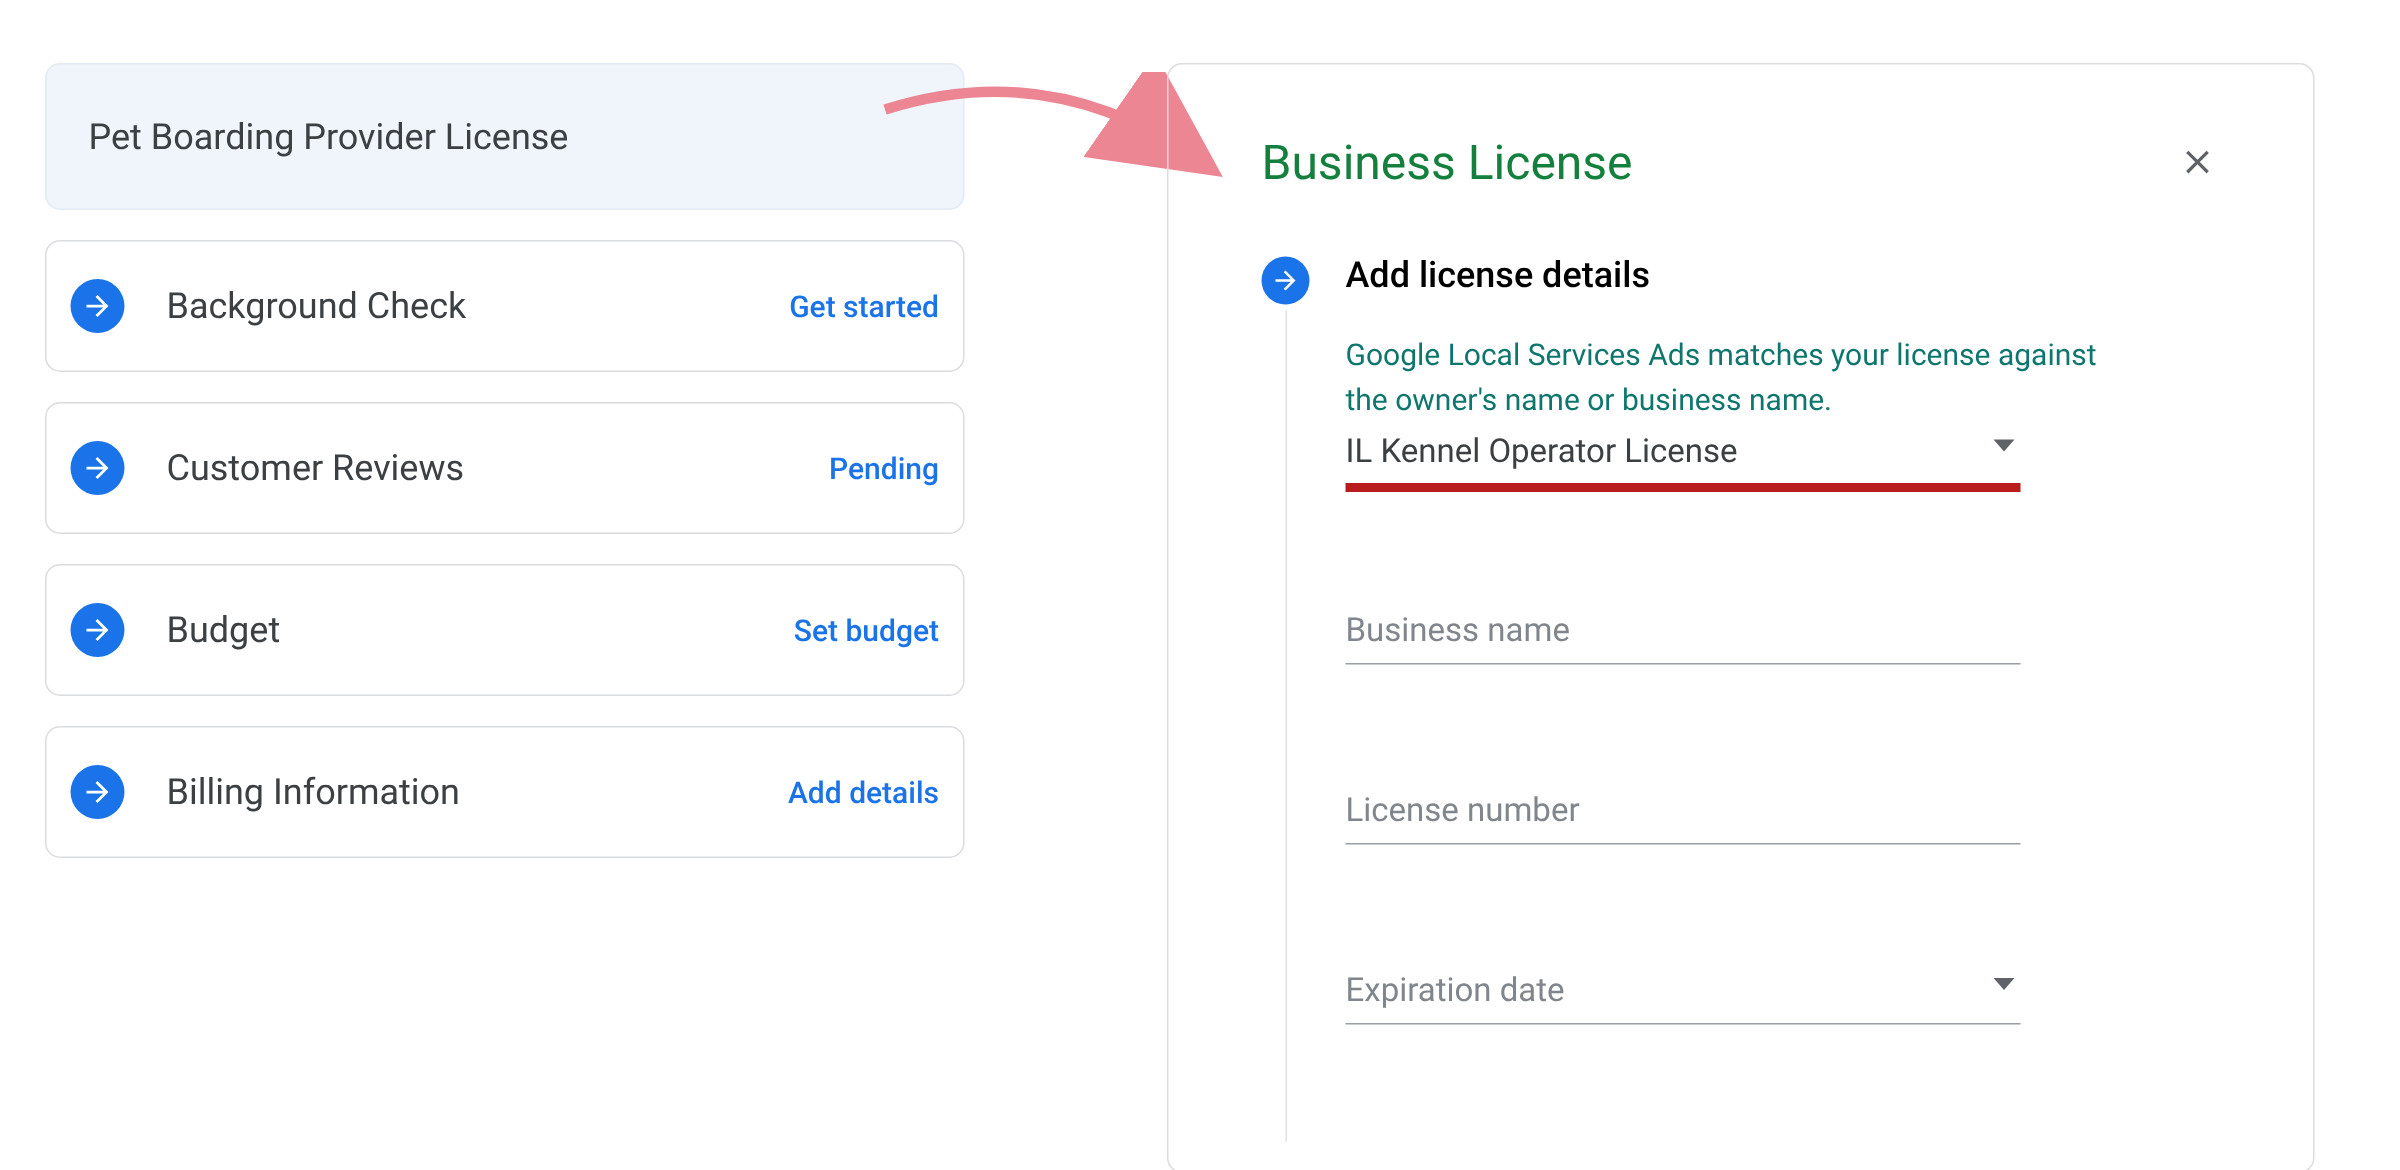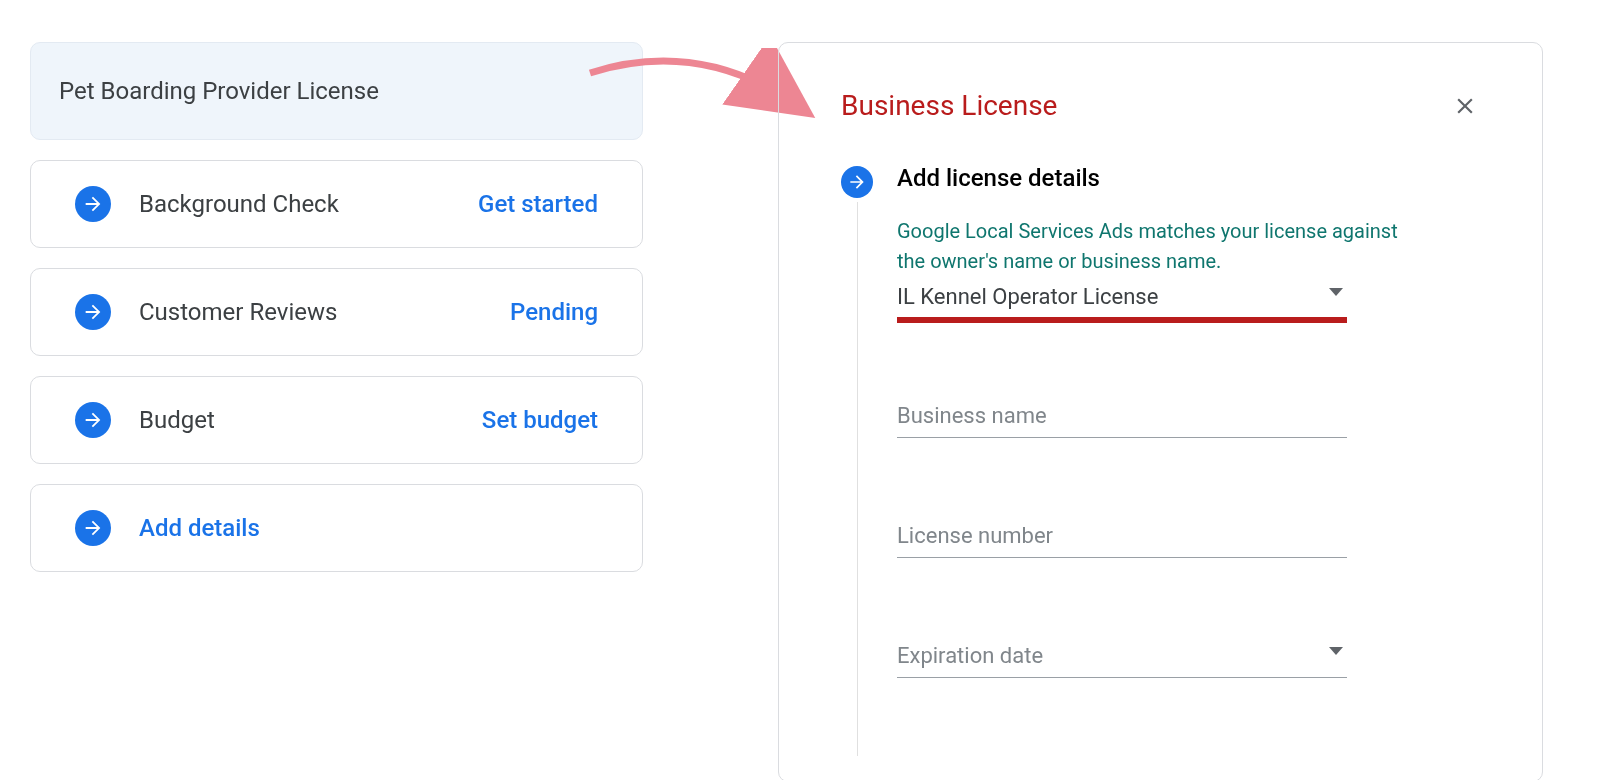--- a/index.html
+++ b/index.html
@@ -20,21 +20,21 @@
     .left-panel {
       position: absolute;
       left: 30px;
       top: 42px;
       width: 613px;
     }
     
     .card {
       border: 1px solid #dadce0;
       border-radius: 10px;
-      padding: 25px 44px;
+      padding: 25px 16px;
       margin-bottom: 20px;
       display: flex;
       align-items: center;
       background: #fff;
     }
     
     .card.header-card {
       background: #eff5fb;
       border-color: #e3eaf2;
       padding: 34px 28px;
@@ -65,21 +65,21 @@
     }
     
     .card-label {
       font-size: 24px;
       color: #3c4043;
       font-weight: 400;
       flex: 1;
     }
     
     .card-action {
-      font-size: 24px;
+      font-size: 20px;
       color: #1a73e8;
       font-weight: 500;
       cursor: pointer;
     }
     
     .arrow-svg {
       position: absolute;
       left: 580px;
       top: 48px;
       width: 250px;
@@ -99,22 +99,22 @@
     }
     
     .panel-header {
       display: flex;
       align-items: center;
       justify-content: space-between;
       margin-bottom: 42px;
     }
     
     .panel-title {
-      font-size: 28px;
-      color: #b91c1c;
+      font-size: 32px;
+      color: #15803d;
       font-weight: 400;
     }
     
     .close-btn {
       font-size: 28px;
       color: #5f6368;
       cursor: pointer;
       line-height: 1;
       width: 30px;
       height: 30px;
@@ -272,20 +272,21 @@
     <span class="card-label">Budget</span>
     <span class="card-action">Set budget</span>
   </div>
 
   <div class="card">
     <span class="card-icon">
       <svg viewBox="0 0 24 24">
           <path d="M12 4l-1.41 1.41L16.17 11H4v2h12.17l-5.58 5.59L12 20l8-8z"></path>
         </svg>
     </span>
+    <span class="card-label">Billing Information</span>
     <span class="card-action">Add details</span>
   </div>
 </div>
 
 <svg class="arrow-svg" viewBox="0 0 250 90">
   <defs>
     <marker id="arrowhead" markerWidth="12" markerHeight="12" refX="9" refY="6" orient="auto">
       <path d="M0,0 L12,6 L0,12 Z" fill="#ed8693"></path>
     </marker>
   </defs>

